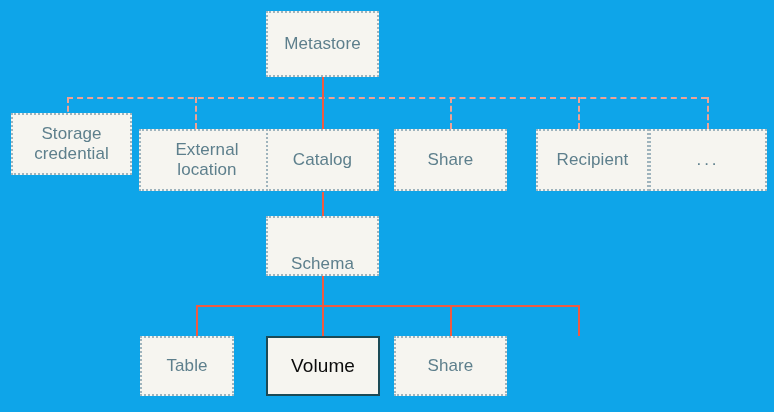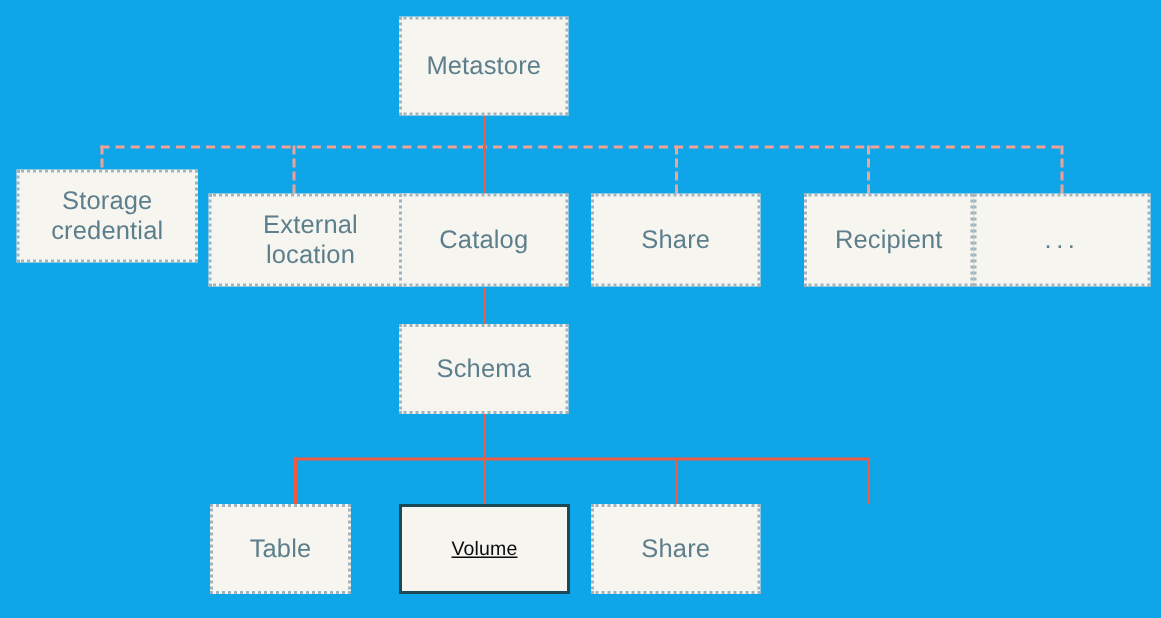--- a/index.html
+++ b/index.html
@@ -41,22 +41,21 @@
     font-size: 12px;
     margin-top: 1px;
     line-height: 1.2;
     white-space: pre-line;
   }
   .node.highlight {
     border: 2px solid #1B4A56;
   }
   .node.highlight .title {
     color: #0B0B0B;
-    font-size: 13px;
-    text-decoration: underline;
+    font-size: 19px;
   }
   .node .dots {
     color: #5D7F8C;
     font-size: 17px;
     letter-spacing: 3px;
   }
 
   
   .conn {
     position: absolute;
@@ -130,21 +129,21 @@
   </div>
 
   <div class="node" style="left:522px; top:129px; width:113px; height:62px;margin-left:14px;">
     <div class="title">Recipient</div>
   </div>
 
   <div class="node" style="left:649px; top:129px; width:118px; height:62px;">
     <div class="dots">...</div>
   </div>
 
-  <div class="node" style="left:266px; top:216px; width:113px; height:60px;">
+  <div class="node" style="left:266px; top:216px; width:113px; height:60px;justify-content:flex-end;">
     <div class="title">Schema</div>
   </div>
 
   <div class="node" style="left:140px; top:336px; width:94px; height:60px;">
     <div class="title">Table</div>
   </div>
 
   <div class="node highlight" style="left:266px; top:336px; width:114px; height:60px;">
     <div class="title">Volume</div>
   </div>

